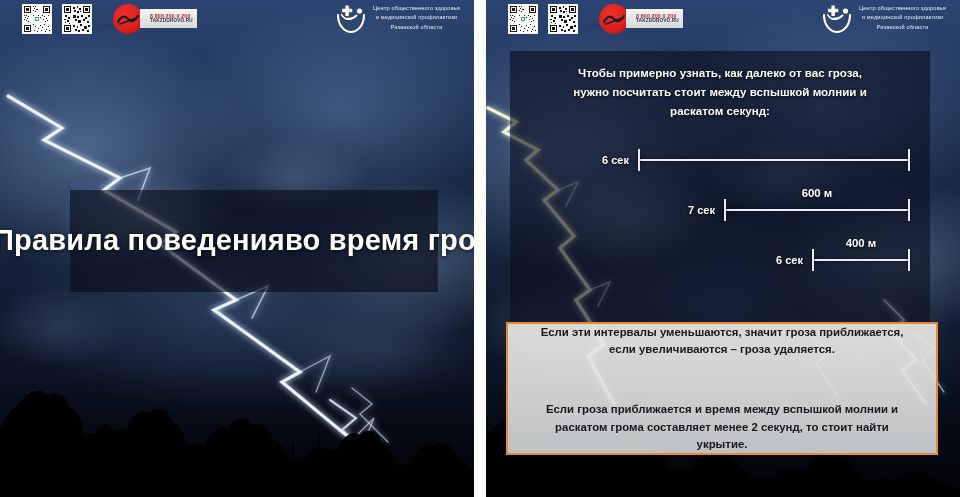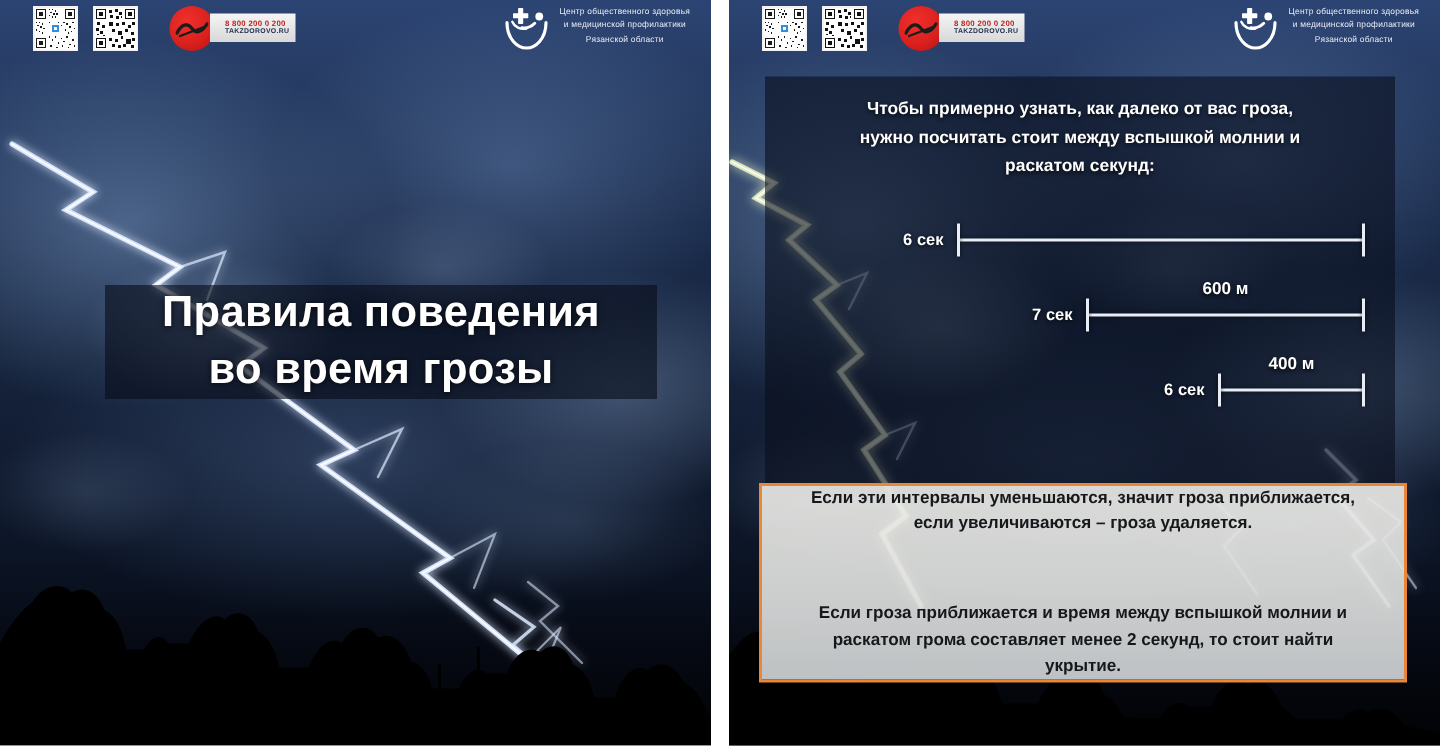--- a/index.html
+++ b/index.html
@@ -174,24 +174,24 @@
     letter-spacing: .15px;
     white-space: nowrap;
   }
 
   
   .title-plate {
     position: absolute;
     left: 70px;
     top: 190px;
     width: 368px;
-    height: 76px;
+    height: 102px;
     background: rgba(8, 13, 26, .62);
     display: flex;
-    flex-direction: column;
+    flex-direction: row;
     align-items: center;
     justify-content: center;
     z-index: 5;
   }
   .title-plate .ln {
     color: #ffffff;
     font-size: 29px;
     font-weight: bold;
     letter-spacing: .2px;
     line-height: 1.3;

